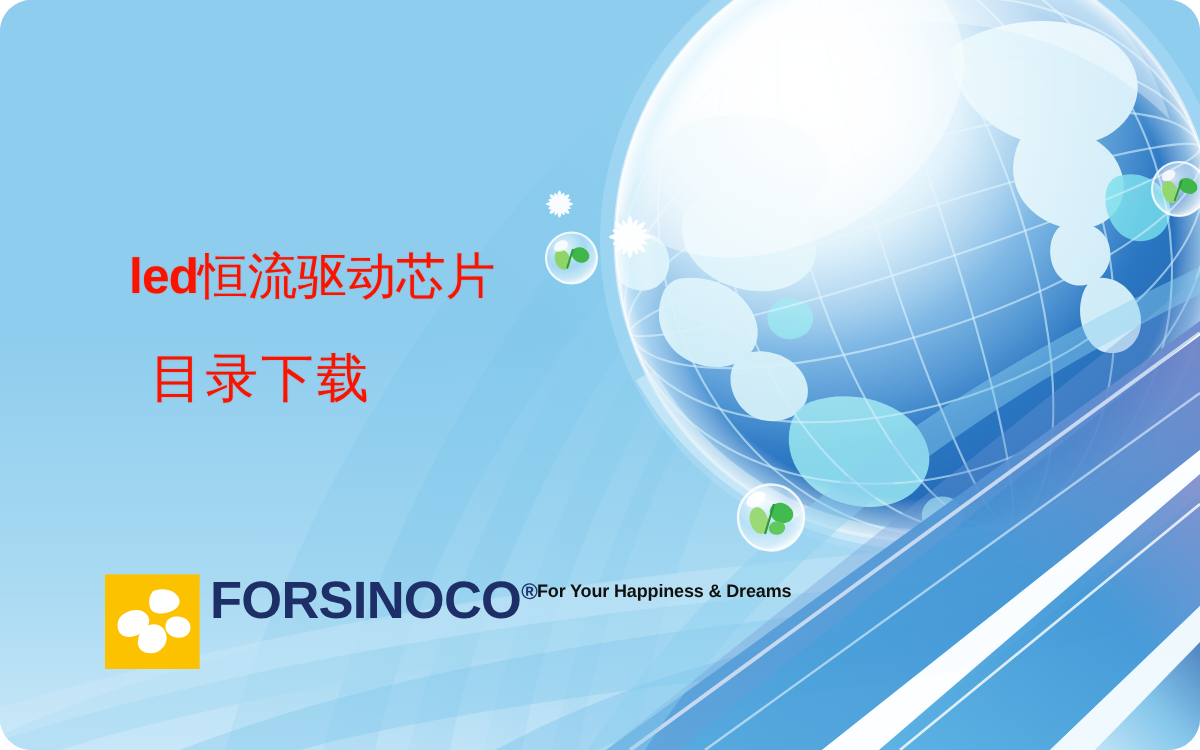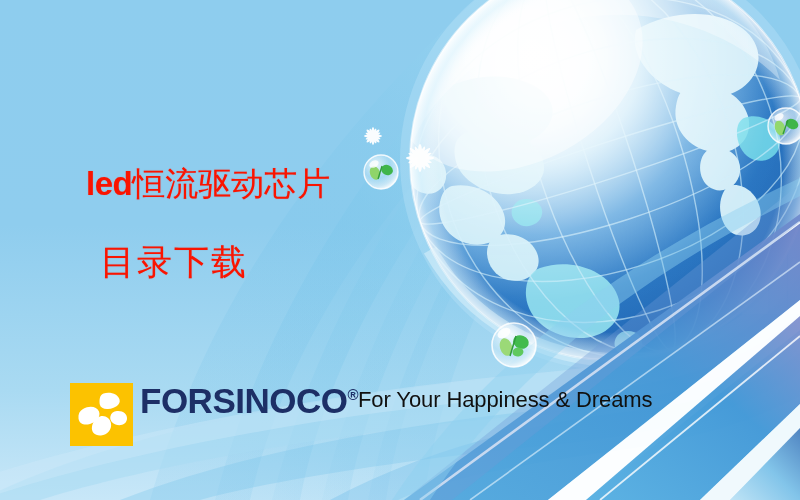--- a/index.html
+++ b/index.html
@@ -11,20 +11,21 @@
   body {
     font-family: "Liberation Sans", sans-serif;
   }
 
   #banner {
     position: relative;
     width: 800px;
     height: 500px;
     overflow: hidden;
     background: linear-gradient(to bottom, #8ecdee 0%, #8fcdee 45%, #a8d9f2 78%, #c6e6f7 100%);
+    border-radius: 21px;
   }
 
   
   .layer {
     position: absolute;
     top: 0; left: 0;
     width: 800px;
     height: 500px;
     pointer-events: none;
   }
@@ -45,23 +46,23 @@
     font-size: 33px;
     letter-spacing: 0px;
   }
   .headline-line1 .latin {
     font-family: "Liberation Sans", sans-serif;
     font-weight: 700;
     font-size: 33px;
     letter-spacing: -0.5px;
   }
   .headline-line2 {
-    font-family: Liberation Mono, monospace;
+    font-family: Liberation Serif, serif;
     font-size: 35px;
-    margin-top: 38px;
+    margin-top: 26px;
     margin-left: 14px;
     letter-spacing: 2px;
   }
 
   
   .logo {
     position: absolute;
     left: 70px;
     top: 383px;
     z-index: 45;
@@ -90,25 +91,26 @@
     position: relative;
     white-space: nowrap;
   }
   .logo-wordmark .reg {
     font-size: 15px;
     vertical-align: super;
     line-height: 1;
   }
   .logo-tagline {
     font-family: "Liberation Sans", sans-serif;
-    font-size: 22px;
+    font-size: 12px;
     color: #10100f;
     letter-spacing: -0.1px;
     margin-top: 3px;
     white-space: nowrap;
+    font-weight: bold;
   }
 </style>
 </head>
 <body>
 
 <div id="banner">
 
   <svg class="layer" viewBox="0 0 800 500" width="800" height="500" preserveAspectRatio="none">
     <defs>
 

